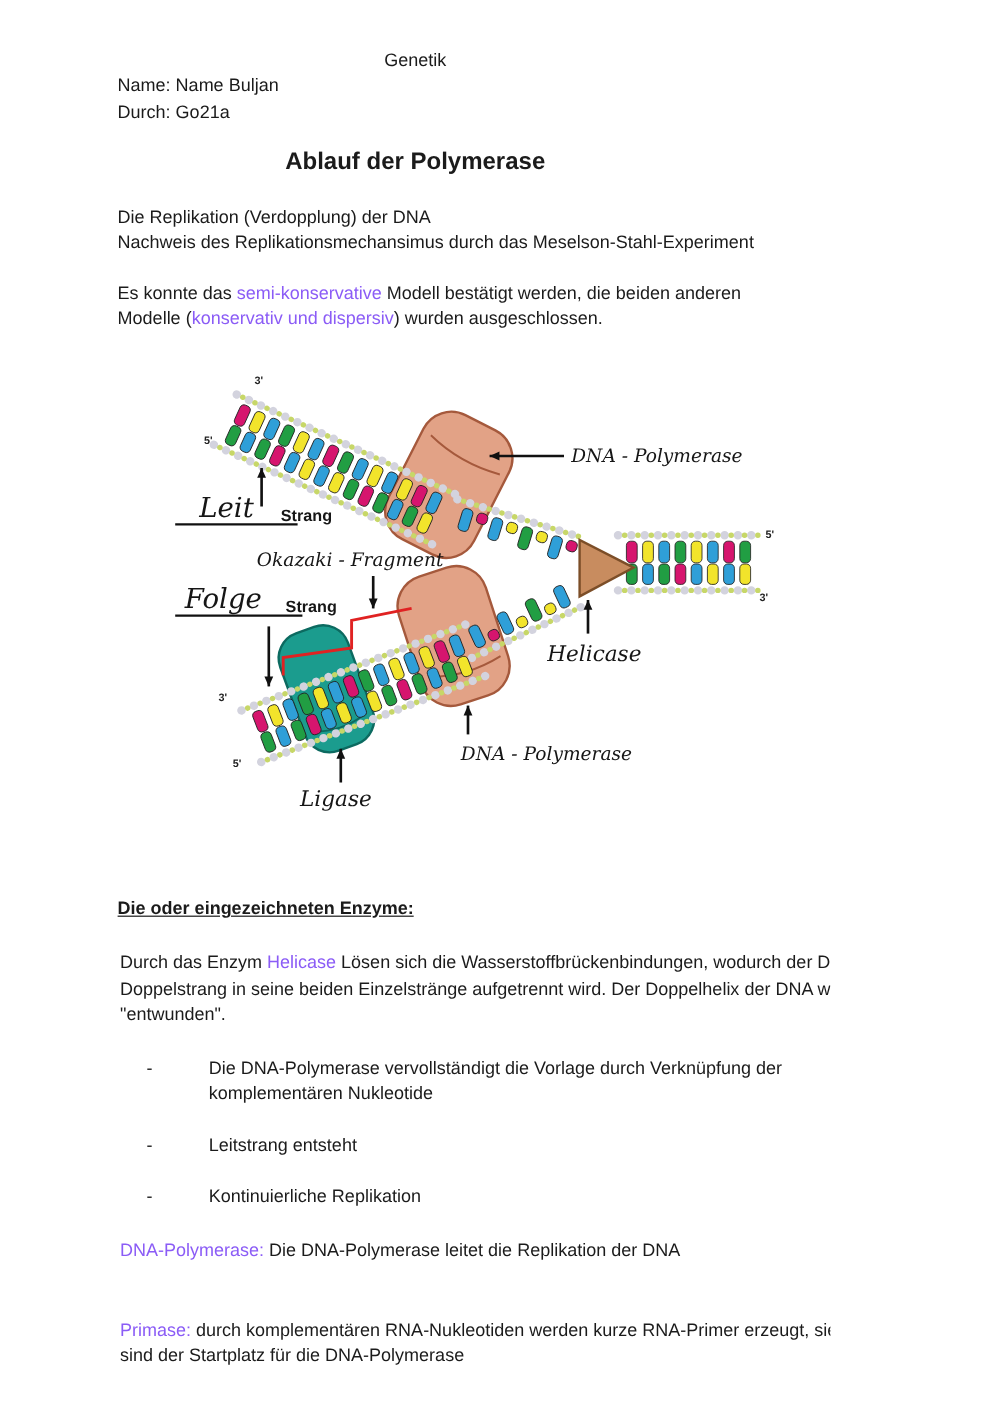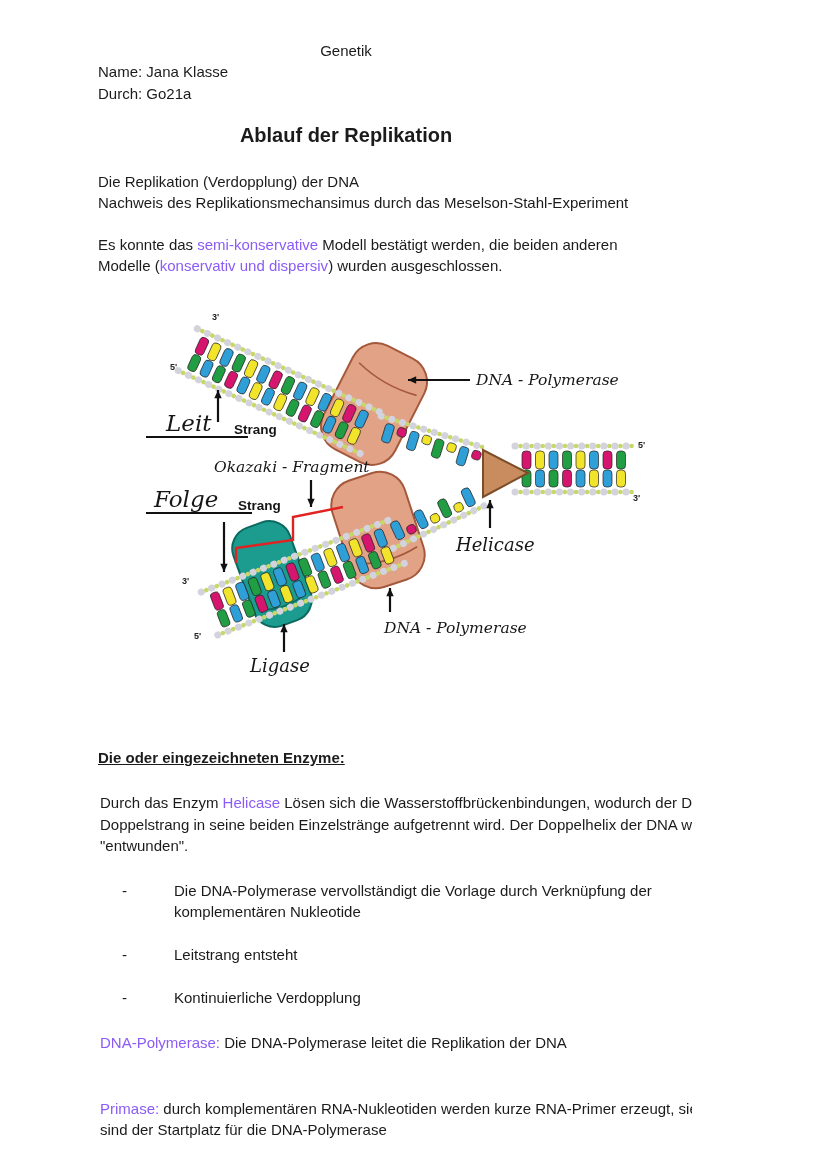--- a/index.html
+++ b/index.html
@@ -24,23 +24,23 @@
   .lab22{font-size:23px;}
   .tiny{font-family:"Liberation Sans",sans-serif;font-size:9px;font-weight:bold;fill:#222;}
   .stranglbl{font-family:"Liberation Sans",sans-serif;font-size:13.5px;font-weight:bold;fill:#161616;}
 </style>
 </head>
 <body>
 
 <div class="page">
 
   <div class="tcenter small" style="top:40px">Genetik</div>
-  <div class="abs small" style="top:61px;left:98px">Name: Jana Klasse</div>
+  <div class="abs small" style="top:61px;left:98px">Name: Name Buljan</div>
   <div class="abs small" style="top:83px;left:98px">Durch: Go21a</div>
-  <div class="tcenter title" style="top:124px">Ablauf der Replikation</div>
+  <div class="tcenter title" style="top:124px">Ablauf der Polymerase</div>
 
   <p class="abs body" style="top:171px;left:98px;width:644px"><span>Die Replikation (Verdopplung) der DNA
 Nachweis des Replikationsmechansimus durch das Meselson-Stahl-Experiment</span></p>
 
   <p class="abs body" style="top:234px;left:98px;width:630px"><span>Es konnte das </span><span class="purple">semi-konservative</span><span> Modell bestätigt werden, die beiden anderen
 Modelle (</span><span class="purple">konservativ und dispersiv</span><span>) wurden ausgeschlossen.</span></p>
 
   <div class="abs" style="top:300px;left:138px;width:572px;height:392px">
     <svg id="dna-svg" width="572" height="392" viewBox="0 0 572 392">
 
@@ -219,20 +219,20 @@
   </div>
 
   <div class="abs body enzymes" style="top:726px;left:98px;width:664px">
     <div class="heading">Die oder eingezeichneten Enzyme:</div>
     <p><span>Durch das Enzym </span><span class="purple">Helicase</span><span> Lösen sich die Wasserstoffbrückenbindungen, wodurch der DNA-
 Doppelstrang in seine beiden Einzelstränge aufgetrennt wird. Der Doppelhelix der DNA wird
 "entwunden".</span></p>
     <div class="bullet"><span class="bdash">-</span><span class="btxt">Die DNA-Polymerase vervollständigt die Vorlage durch Verknüpfung der
 komplementären Nukleotide</span></div>
     <div class="bullet"><span class="bdash">-</span><span class="btxt">Leitstrang entsteht</span></div>
-    <div class="bullet"><span class="bdash">-</span><span class="btxt">Kontinuierliche Verdopplung</span></div>
+    <div class="bullet"><span class="bdash">-</span><span class="btxt">Kontinuierliche Replikation</span></div>
     <p><span class="purple">DNA-Polymerase:</span><span> Die DNA-Polymerase leitet die Replikation der DNA</span></p>
     <p class="gap"><span class="purple">Primase:</span><span> durch komplementären RNA-Nukleotiden werden kurze RNA-Primer erzeugt, sie
 sind der Startplatz für die DNA-Polymerase</span></p>
   </div>
 
   <div class="abs small" style="top:1096px;left:706px">10</div>
 </div>
 
 </body></html>

